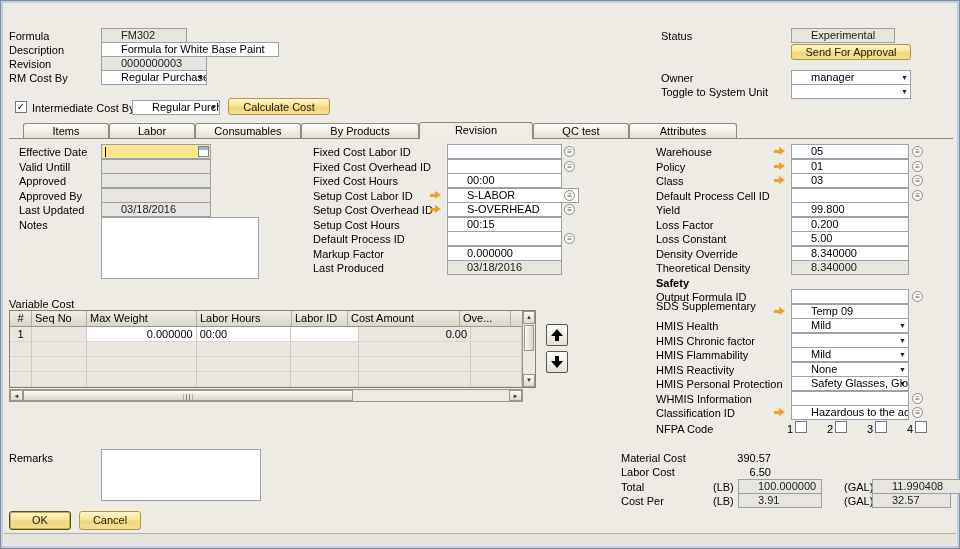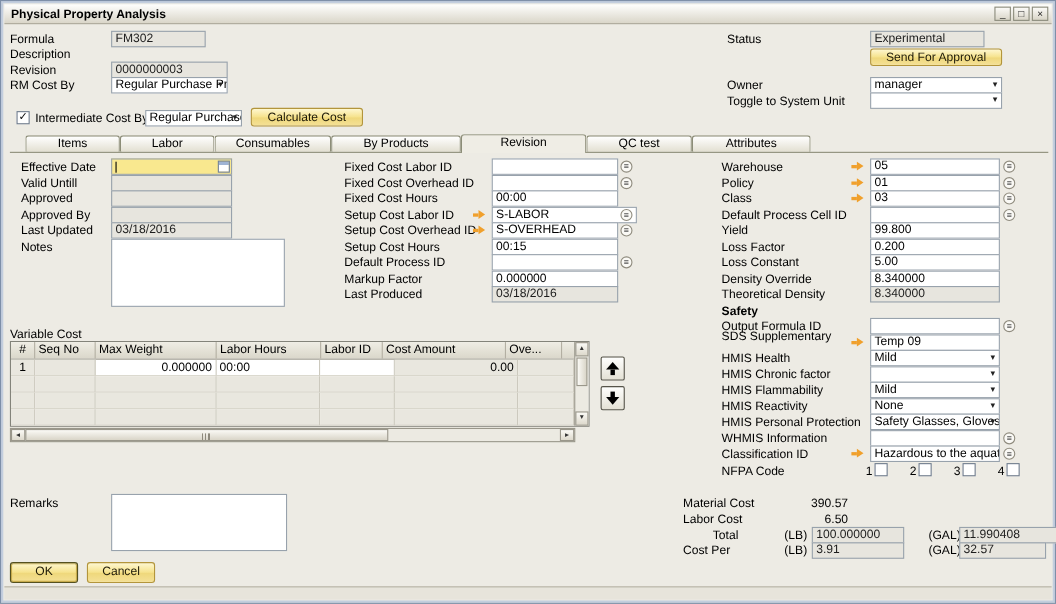--- a/index.html
+++ b/index.html
@@ -5,21 +5,21 @@
   *{box-sizing:border-box;margin:0;padding:0}
   html,body{width:960px;height:549px;overflow:hidden}
   body{font-family:"Liberation Sans","DejaVu Sans",sans-serif;font-size:11px;color:#000;background:#9DAABF}
   .window{position:absolute;inset:0;background:#EDEBE4;border:1px solid #7E8FA8;box-shadow:inset 0 0 0 2px #C3CEDE}
   .titlebar{position:absolute;left:3px;top:3px;right:3px;height:18px;background:linear-gradient(#FEFEFD,#DAD6C9);border-bottom:1px solid #ABA798;display:flex;align-items:center}
   .title{font-weight:bold;font-size:11px;padding-left:6px;white-space:nowrap}
   .winbtns{margin-left:auto;display:flex;gap:2px;padding-right:3px}
   .winbtn{width:15px;height:13px;border:1px solid #8A8A7B;background:linear-gradient(#FBFAF7,#D9D5C8);font-size:9px;line-height:10px;text-align:center;color:#222;cursor:pointer}
   .lbl{position:absolute;white-space:nowrap;line-height:12px}
   .b{font-weight:bold}
-  .fld{position:absolute;height:15px;border:1px solid #98A2AC;background:#fff;line-height:13px;padding:0 3px;overflow:hidden;white-space:nowrap}
+  .fld{position:absolute;height:15px;border:1px solid #98A2AC;background:#fff;line-height:13px;padding:0 19px;overflow:hidden;white-space:nowrap}
   .dis{background:#E7E5DE;color:#1D1D1D}
   .yellow{background:#F9E88F}
   .num{}
   .combo{padding-right:12px}
   .dd-arrow{position:absolute;right:2px;top:3px;font-size:7px;line-height:8px;color:#222;cursor:pointer}
   .cfl{position:absolute;width:11px;height:11px;border:1px solid #8F8B7E;border-radius:50%;background:#FAF9F5;font-size:8px;line-height:9px;text-align:center;color:#555;cursor:pointer}
   .link-arrow{position:absolute;width:12px;height:9px;cursor:pointer}
   .link-arrow::before{content:"";position:absolute;left:0;top:3px;width:5px;height:3px;background:#F0A02C}
   .link-arrow::after{content:"";position:absolute;left:5px;top:0;width:0;height:0;border-top:4px solid transparent;border-bottom:4px solid transparent;border-left:6px solid #F0A02C}
   .caret{position:absolute;width:1px;height:10px;background:#000}
@@ -53,33 +53,26 @@
   .ar.up::after{content:"";position:absolute;left:4px;top:7px;width:4px;height:5px;background:#000}
   .ar.down::before{content:"";position:absolute;left:0;bottom:0;border-left:6px solid transparent;border-right:6px solid transparent;border-top:7px solid #000}
   .ar.down::after{content:"";position:absolute;left:4px;bottom:7px;width:4px;height:5px;background:#000}
   .statusbar{position:absolute;left:3px;right:3px;bottom:3px;height:12px;background:#E7E4DB;border-top:1px solid #B5B1A4}
 </style>
 </head>
 <body>
 
 <div class="window">
 
-  <div class="titlebar">
-    <span class="title">Physical Property Analysis</span>
-    <span class="winbtns">
-      <span class="winbtn">_</span>
-      <span class="winbtn">□</span>
-      <span class="winbtn">×</span>
-    </span>
-  </div>
 
   <span class="lbl" style="left:8px;top:29px">Formula</span>
   <div class="fld dis" style="left:100px;top:27px;width:86px">FM302</div>
 
   <span class="lbl" style="left:8px;top:43px">Description</span>
+  <div class="fld" style="left:100px;top:41px;width:178px">Formula for White Base Paint</div>
 
   <span class="lbl" style="left:8px;top:57px">Revision</span>
   <div class="fld dis" style="left:100px;top:55px;width:106px">0000000003</div>
 
   <span class="lbl" style="left:8px;top:71px">RM Cost By</span>
   <div class="fld combo" style="left:100px;top:69px;width:106px">
     <span>Regular Purchase Price</span>
     <span class="dd-arrow">▼</span>
   </div>
 
@@ -338,21 +331,21 @@
 
   <span class="lbl" style="left:8px;top:451px">Remarks</span>
   <div class="tarea" style="left:100px;top:448px;width:160px;height:52px"></div>
 
   <span class="lbl" style="left:620px;top:451px">Material Cost</span>
   <span class="lbl num" style="left:670px;top:451px;width:100px;text-align:right">390.57</span>
 
   <span class="lbl" style="left:620px;top:465px">Labor Cost</span>
   <span class="lbl num" style="left:670px;top:465px;width:100px;text-align:right">6.50</span>
 
-  <span class="lbl" style="left:647px;top:480px">Total</span>
+  <span class="lbl" style="left:620px;top:480px">Total</span>
   <span class="lbl" style="left:712px;top:480px">(LB)</span>
   <div class="fld dis num" style="left:737px;top:478px;width:84px">100.000000</div>
   <span class="lbl" style="left:843px;top:480px">(GAL)</span>
   <div class="fld dis num" style="left:871px;top:478px;width:92px">11.990408</div>
 
   <span class="lbl" style="left:620px;top:494px">Cost Per</span>
   <span class="lbl" style="left:712px;top:494px">(LB)</span>
   <div class="fld dis num" style="left:737px;top:492px;width:84px">3.91</div>
   <span class="lbl" style="left:843px;top:494px">(GAL)</span>
   <div class="fld dis num" style="left:871px;top:492px;width:79px">32.57</div>

